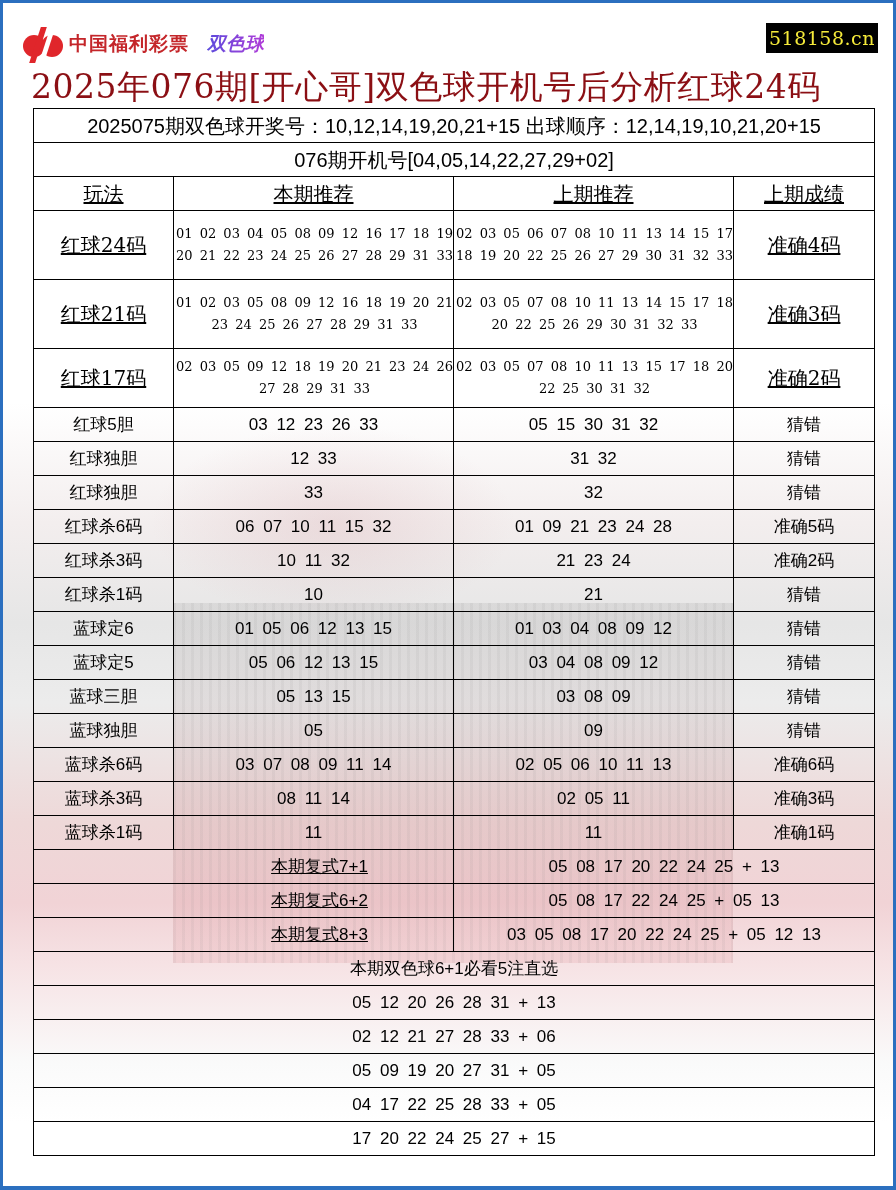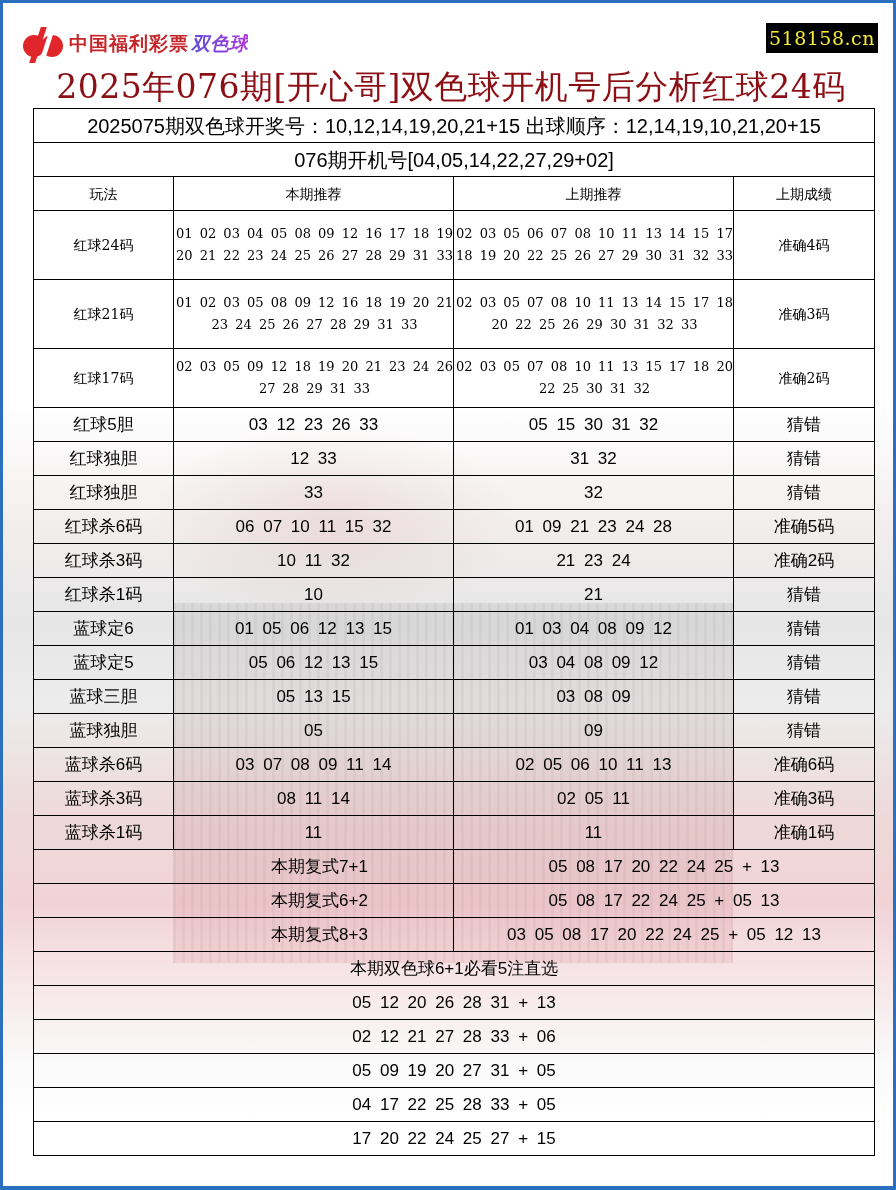--- a/index.html
+++ b/index.html
@@ -28,48 +28,48 @@
       pointer-events: none;
     }
     .header { position: absolute; left: 0; top: 0; width: 896px; height: 105px; }
     .logo { position: absolute; left: 18px; top: 24px; display: flex; align-items: center; }
     .logo-mark { width: 44px; height: 34px; position: relative; }
     .logo-mark .c1 { position: absolute; left: 2px; top: 8px; width: 22px; height: 22px; border-radius: 50%; background: #e0262b; }
     .logo-mark .c2 { position: absolute; left: 20px; top: 8px; width: 22px; height: 22px; border-radius: 50%; background: #e0262b; }
     .logo-mark .s1 { position: absolute; left: 14px; top: 0; width: 6px; height: 36px; background: #e0262b; transform: skewX(-18deg); }
     .logo-mark .s2 { position: absolute; left: 24px; top: 2px; width: 5px; height: 30px; background: #fff; transform: skewX(-18deg); }
     .logo-text { font-family: "DejaVu Sans", sans-serif; font-weight: bold; font-size: 19px; color: #c4262a; margin-left: 4px; letter-spacing: 1px; }
-    .logo-sub { font-family: Liberation Sans, sans-serif; font-weight: bold; font-style: italic; font-size: 19px; margin-left: 2px;
+    .logo-sub { font-family: Liberation Sans, sans-serif; font-weight: bold; font-style: italic; font-size: 19px; margin-left: 18px;
       background: linear-gradient(90deg, #5b4bdc, #b03cd8); -webkit-background-clip: text; background-clip: text; color: transparent; }
     .site-badge {
       position: absolute; left: 763px; top: 20px; width: 112px; height: 30px;
       background: #000; color: #f5ea3a;
       font-family: "DejaVu Serif", serif; font-size: 19px; font-weight: normal;
       line-height: 30px; text-align: center; letter-spacing: 0.5px;
     }
     .title {
       position: absolute; left: 28px; top: 62px; width: 840px;
       font-family: "DejaVu Serif", "Liberation Serif", serif;
-      font-size: 33px; color: #8b0f14; white-space: nowrap; letter-spacing: 0.5px; text-align: center;
+      font-size: 33px; color: #8b0f14; white-space: nowrap; letter-spacing: 0.5px;
     }
     table.main {
       position: absolute; left: 30px; top: 105px; width: 841px;
       border-collapse: collapse; table-layout: fixed;
       font-size: 17px;
     }
     table.main td {
       border: 1.5px solid #000; text-align: center; vertical-align: middle;
       padding: 0; line-height: 22px; white-space: nowrap; overflow: hidden;
     }
     .num { font-family: "DejaVu Serif", serif; word-spacing: 4px; }
     .cond { font-family: "Liberation Sans", sans-serif; }
     .numblock { text-align: center; font-size: 13px; line-height: 22.5px; white-space: normal !important; word-spacing: 3px; padding-left: 2px !important; }
     .full { font-size: 20px; }
-    .lbl { font-size: 14px; }
-    .fs-label { text-align: left; padding-left: 152px !important; }
+    .lbl { font-size: 20px; text-decoration: underline; }
+    .fs-label { text-align: left; padding-left: 152px !important; text-decoration: underline; }
     .h35 { height: 34px; }
     .h70 { height: 69px; }
     .h52 { height: 59px; }
   </style>
 </head>
 <body>
 
 <div class="frame">
   <div class="gate"></div>
 

